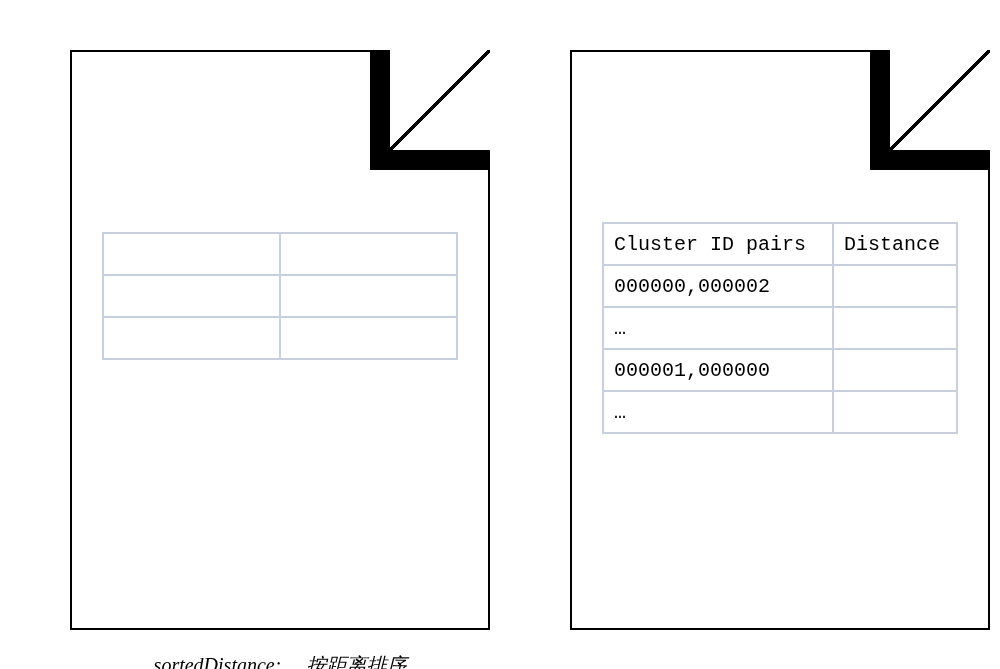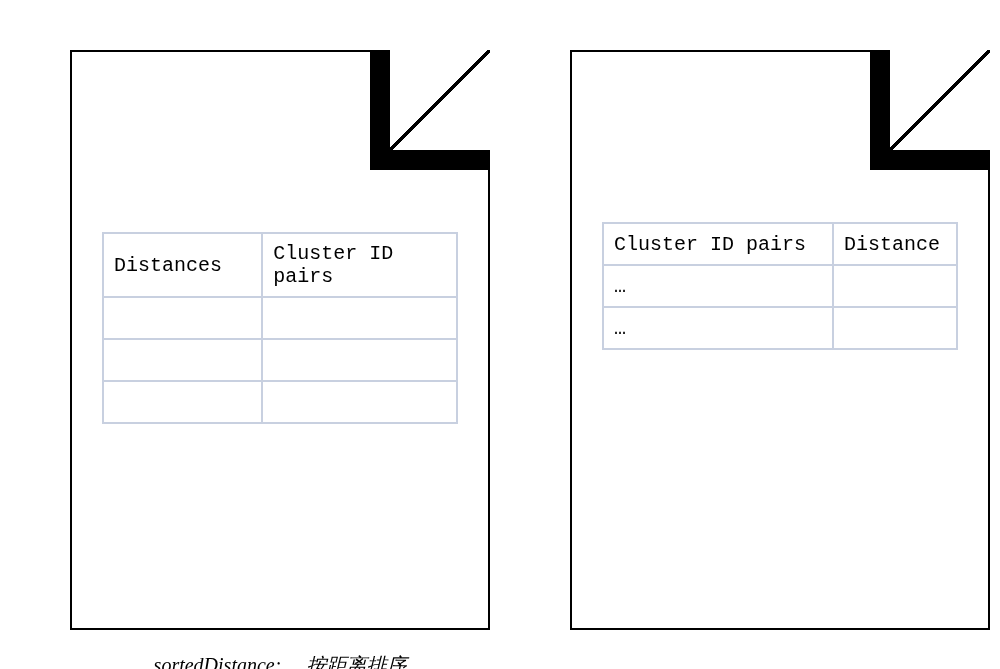--- a/index.html
+++ b/index.html
@@ -119,24 +119,20 @@
 
   <div class="doc-wrapper">
     <div class="document">
       <div class="dog-ear">
         <div class="fold-line-v"></div>
         <div class="fold-line-h"></div>
       </div>
       <div class="table-container table-left">
         <table>
           <tbody>
-              <tr>
-            <td class="col-left-1">Distances</td>
-            <td class="col-left-2">Cluster ID pairs</td>
-          </tr>
           <tr>
             <td></td>
             <td></td>
           </tr>
           <tr>
             <td></td>
             <td></td>
           </tr>
           <tr>
             <td></td>
@@ -158,21 +154,29 @@
         <div class="fold-line-h"></div>
       </div>
       <div class="table-container table-right">
         <table>
           <tbody>
               <tr>
             <td class="col-right-1">Cluster ID pairs</td>
             <td class="col-right-2">Distance</td>
           </tr>
           <tr>
+            <td>000000,000002</td>
+            <td></td>
+          </tr>
+          <tr>
             <td>…</td>
+            <td></td>
+          </tr>
+          <tr>
+            <td>000001,000000</td>
             <td></td>
           </tr>
           <tr>
             <td>…</td>
             <td></td>
           </tr>
         </tbody>
           </table>
       </div>
     </div>

